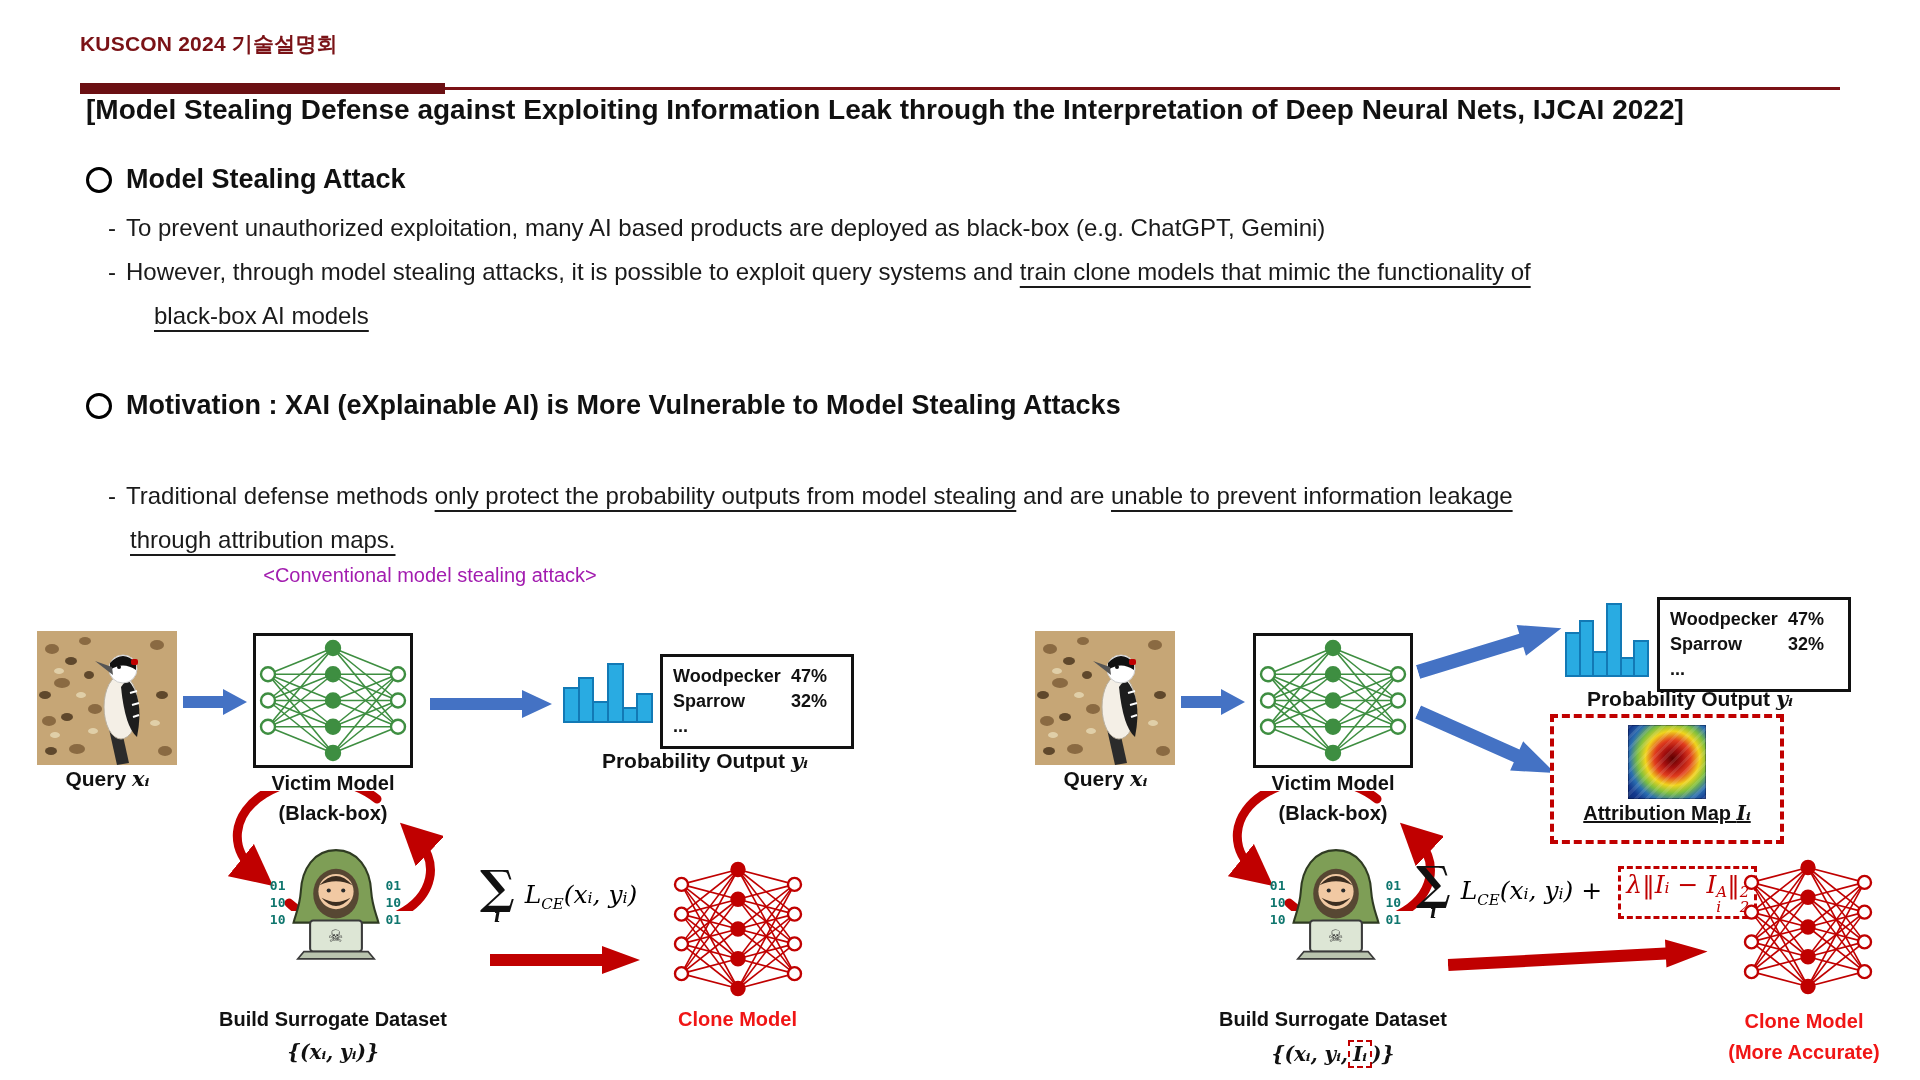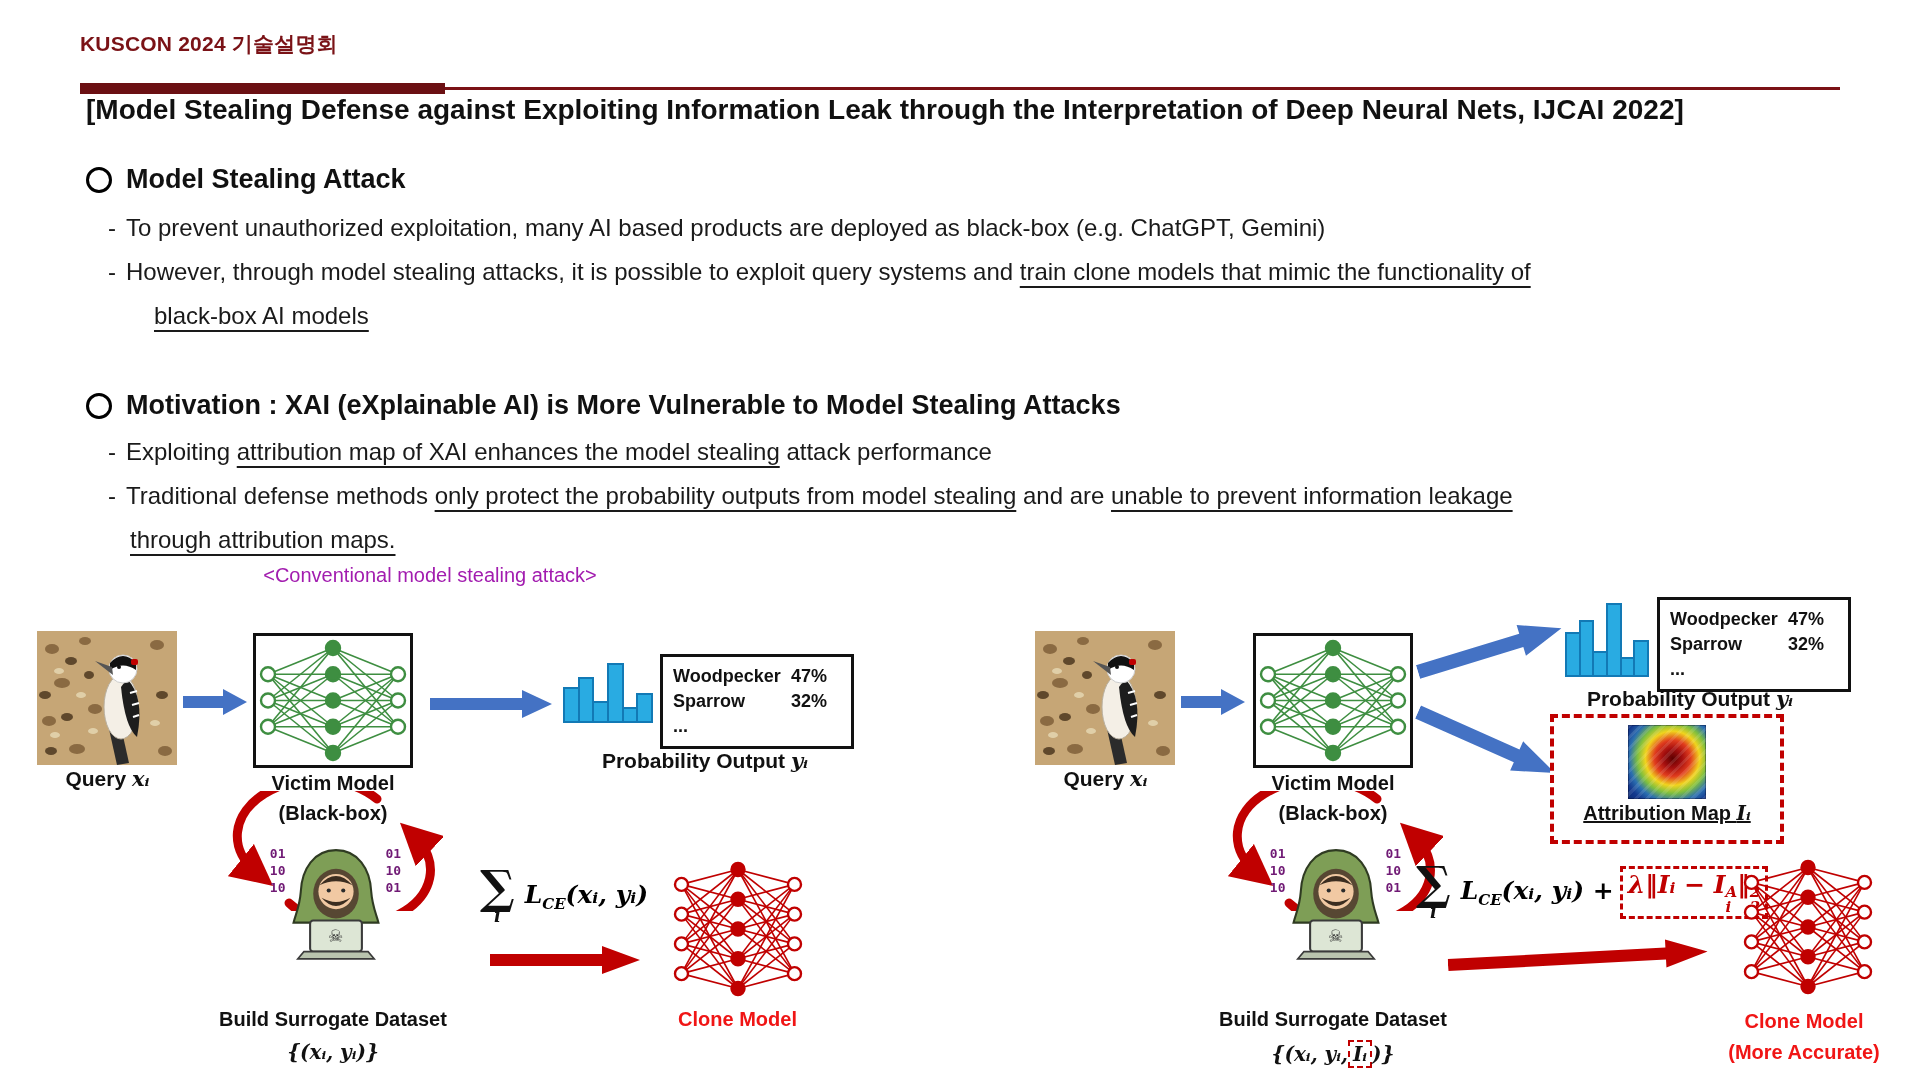--- a/index.html
+++ b/index.html
@@ -27,31 +27,31 @@
 
   
   .model-box{border:3px solid #111;background:#fff;display:flex;align-items:center;justify-content:center;}
   .lbl{font-size:20px;font-weight:bold;line-height:30px;}
   .mvar{font-family:"DejaVu Serif",serif;font-style:italic;font-weight:bold;}
   .bars{display:flex;align-items:flex-end;}
   .bars .bar{flex:1;background:var(--bar-blue,#29ABE2);border:2px solid var(--bar-border,#1279B5);margin-right:-2px;}
   .prob-box{border:3px solid #111;background:#fff;padding:7px 10px;font-size:18px;font-weight:bold;line-height:25px;}
   .prob-box .row{display:flex;}
   .prob-box .nm{width:118px;}
-  .binary{font-family:"DejaVu Sans Mono",monospace;font-size:13px;font-weight:bold;line-height:1.3;white-space:pre-line;color:#701a75;}
+  .binary{font-family:"DejaVu Sans Mono",monospace;font-size:13px;font-weight:bold;line-height:1.3;white-space:pre-line;color:#0f766e;margin-top:32px;}
   .hacker-wrap{display:flex;align-items:flex-start;justify-content:center;gap:3px;}
 
-  .math{font-family:"DejaVu Serif",serif;font-weight:bold;font-style:italic;font-size:25px;color:#000;white-space:nowrap;}
+  .math{font-family:"DejaVu Serif",serif;font-weight:normal;font-style:italic;font-size:25px;color:#000;white-space:nowrap;}
   .math sub{font-size:15px;}
   .sigma{display:inline-flex;flex-direction:column;align-items:center;margin-right:10px;}
   .sigma .sym{font-family:"DejaVu Serif",serif;font-weight:bold;font-style:normal;font-size:46px;line-height:.85;}
   .sigma .ssub{font-size:18px;line-height:1;}
   .formula{display:flex;align-items:center;}
   .ss{display:inline-flex;flex-direction:column;font-size:15px;line-height:1;vertical-align:-4px;}
-  .dash-box-inline{border:3px dashed var(--accent-red,#C00000);padding:1px 5px;color:var(--accent-red,#C00000);margin-left:6px;}
+  .dash-box-inline{border:3px dashed var(--accent-red,#C00000);padding:1px 5px;color:var(--accent-red,#C00000);margin-left:16px;}
 
   .attr-box{border:4px dashed var(--accent-red,#C00000);background:#fff;text-align:center;}
   .heatmap{width:78px;height:74px;margin:7px auto 2px auto;
     background:
       radial-gradient(circle at 57% 45%, #5e0000 0%, #a50f0f 16%, #e03c1e 30%, #f0d41e 45%, #7fbf3f 58%, #2b6fb0 72%, #153a8f 85%, #0d2b73 100%);
     box-shadow:inset 0 0 0 1px rgba(0,0,30,.35);}
   .heatmap .tex{width:100%;height:100%;background:repeating-linear-gradient(135deg, rgba(255,255,255,.10) 0 3px, rgba(0,0,0,0) 3px 8px);}
 
   .blue-fill{fill:var(--arrow-blue,#4472C4);}
   .red-fill{fill:var(--accent-red,#C00000);}
@@ -80,23 +80,20 @@
   <div class="abs bullet nowrap" style="left:108px;top:258px;">
     <span class="dash">-</span><span>However, through model stealing attacks, it is possible to exploit query systems and </span><span class="u">train clone models that mimic the functionality of</span>
   </div>
   <div class="abs bullet nowrap" style="left:130px;top:302px;margin-left:24px;">
     <span class="u">black-box AI models</span>
   </div>
 
   <div class="abs h1" style="left:86px;top:390px;">
     <span class="circle-bullet"></span>
     <span>Motivation : XAI (eXplainable AI) is More Vulnerable to Model Stealing Attacks</span>
-  </div>
-  <div class="abs bullet nowrap" style="left:108px;top:438px;">
-    <span class="dash">-</span><span>Exploiting </span><span class="u">attribution map of XAI enhances the model stealing</span><span> attack performance</span>
   </div>
   <div class="abs bullet nowrap" style="left:108px;top:482px;">
     <span class="dash">-</span><span>Traditional defense methods </span><span class="u">only protect the probability outputs from model stealing</span><span> and are </span><span class="u">unable to prevent information leakage</span>
   </div>
   <div class="abs bullet nowrap" style="left:130px;top:526px;">
     <span class="u">through attribution maps.</span>
   </div>
 
   <div class="abs caption center" style="left:230px;top:564px;width:400px;">&lt;Conventional model stealing attack&gt;</div>
 

